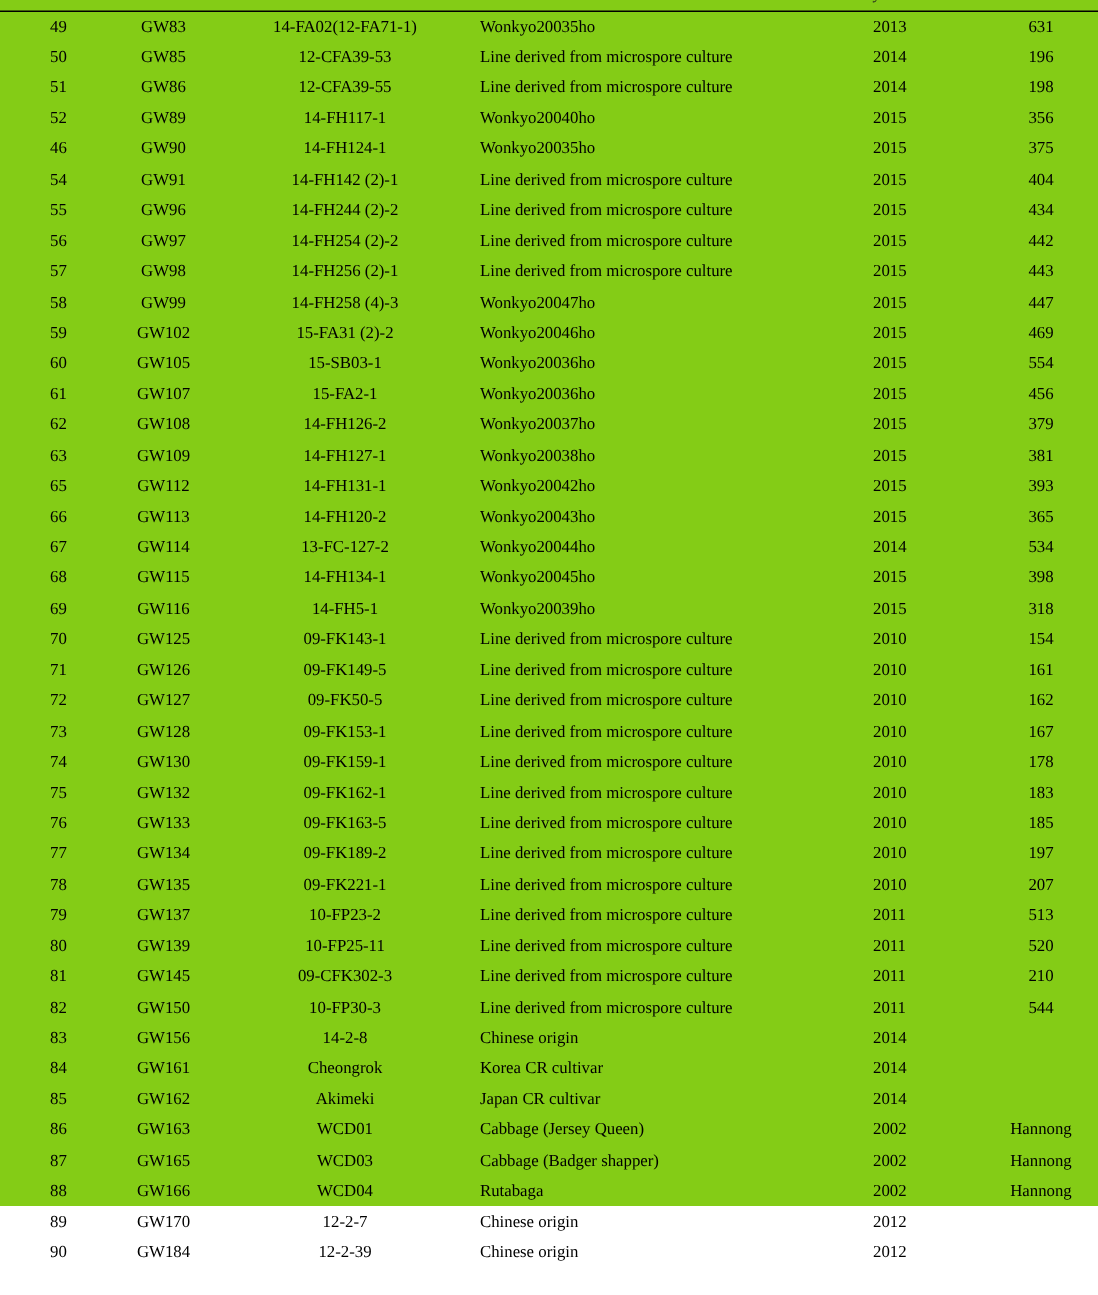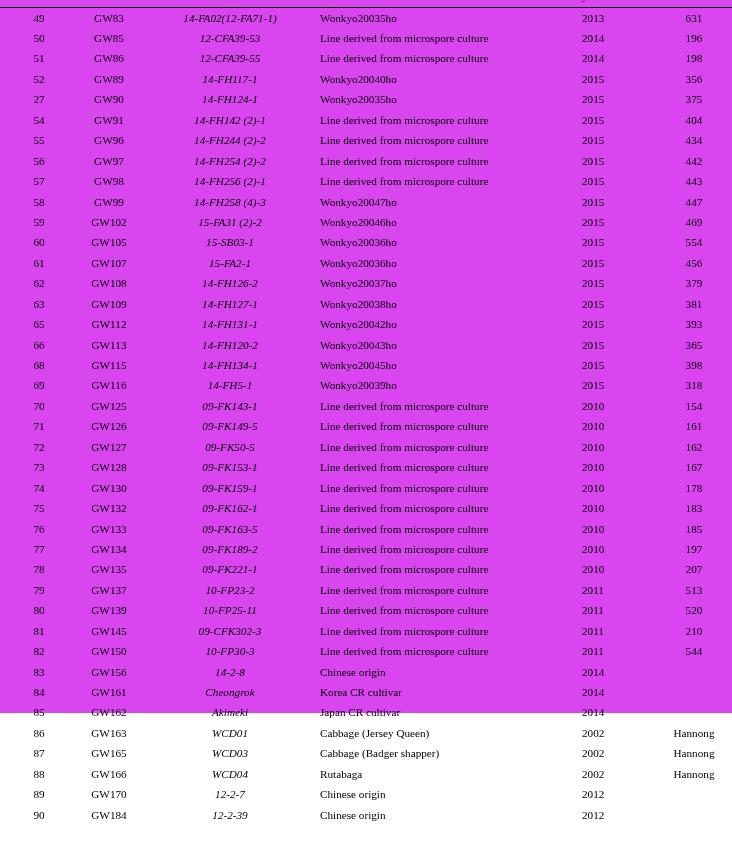--- a/index.html
+++ b/index.html
@@ -12,22 +12,22 @@
     width: 732px;
     height: 863px;
     overflow: hidden;
     font-family: "Liberation Serif", "DejaVu Serif", serif;
     color: #000000;
   }
 
   .page {
     position: relative;
     width: 732px;
-    height: 713px;
-    background: #d946ef;
+    height: 804px;
+    background: #84cc16;
     box-sizing: border-box;
   }
 
   
   .header-sliver {
     position: relative;
     height: 7px;
     overflow: hidden;
   }
   .header-sliver .hdr-cell {
@@ -61,21 +61,21 @@
     padding: 0;
     height: 20.45px;
     vertical-align: middle;
     white-space: nowrap;
     overflow: hidden;
   }
 
   
   .c-no    { width: 78px;  text-align: center; }
   .c-code  { width: 62px;  text-align: center; }
-  .c-name  { width: 180px; text-align: center; font-style: italic; }
+  .c-name  { width: 180px; text-align: center; }
   .c-desc  { width: 262px; text-align: left; }
   .c-year  { width: 74px;  }
   .c-count { width: 76px;  text-align: center; }
 </style>
 </head>
 <body>
 
 <div class="page">
 
   <div class="header-sliver">
@@ -113,21 +113,21 @@
         </tr>
         <tr>
           <td class="c-no">52</td>
           <td class="c-code">GW89</td>
           <td class="c-name">14-FH117-1</td>
           <td class="c-desc">Wonkyo20040ho</td>
           <td class="c-year">2015</td>
           <td class="c-count">356</td>
         </tr>
         <tr>
-          <td class="c-no">27</td>
+          <td class="c-no">46</td>
           <td class="c-code">GW90</td>
           <td class="c-name">14-FH124-1</td>
           <td class="c-desc">Wonkyo20035ho</td>
           <td class="c-year">2015</td>
           <td class="c-count">375</td>
         </tr>
         <tr>
           <td class="c-no">54</td>
           <td class="c-code">GW91</td>
           <td class="c-name">14-FH142 (2)-1</td>
@@ -215,20 +215,28 @@
           <td class="c-year">2015</td>
           <td class="c-count">393</td>
         </tr>
         <tr>
           <td class="c-no">66</td>
           <td class="c-code">GW113</td>
           <td class="c-name">14-FH120-2</td>
           <td class="c-desc">Wonkyo20043ho</td>
           <td class="c-year">2015</td>
           <td class="c-count">365</td>
+        </tr>
+        <tr>
+          <td class="c-no">67</td>
+          <td class="c-code">GW114</td>
+          <td class="c-name">13-FC-127-2</td>
+          <td class="c-desc">Wonkyo20044ho</td>
+          <td class="c-year">2014</td>
+          <td class="c-count">534</td>
         </tr>
         <tr>
           <td class="c-no">68</td>
           <td class="c-code">GW115</td>
           <td class="c-name">14-FH134-1</td>
           <td class="c-desc">Wonkyo20045ho</td>
           <td class="c-year">2015</td>
           <td class="c-count">398</td>
         </tr>
         <tr>

